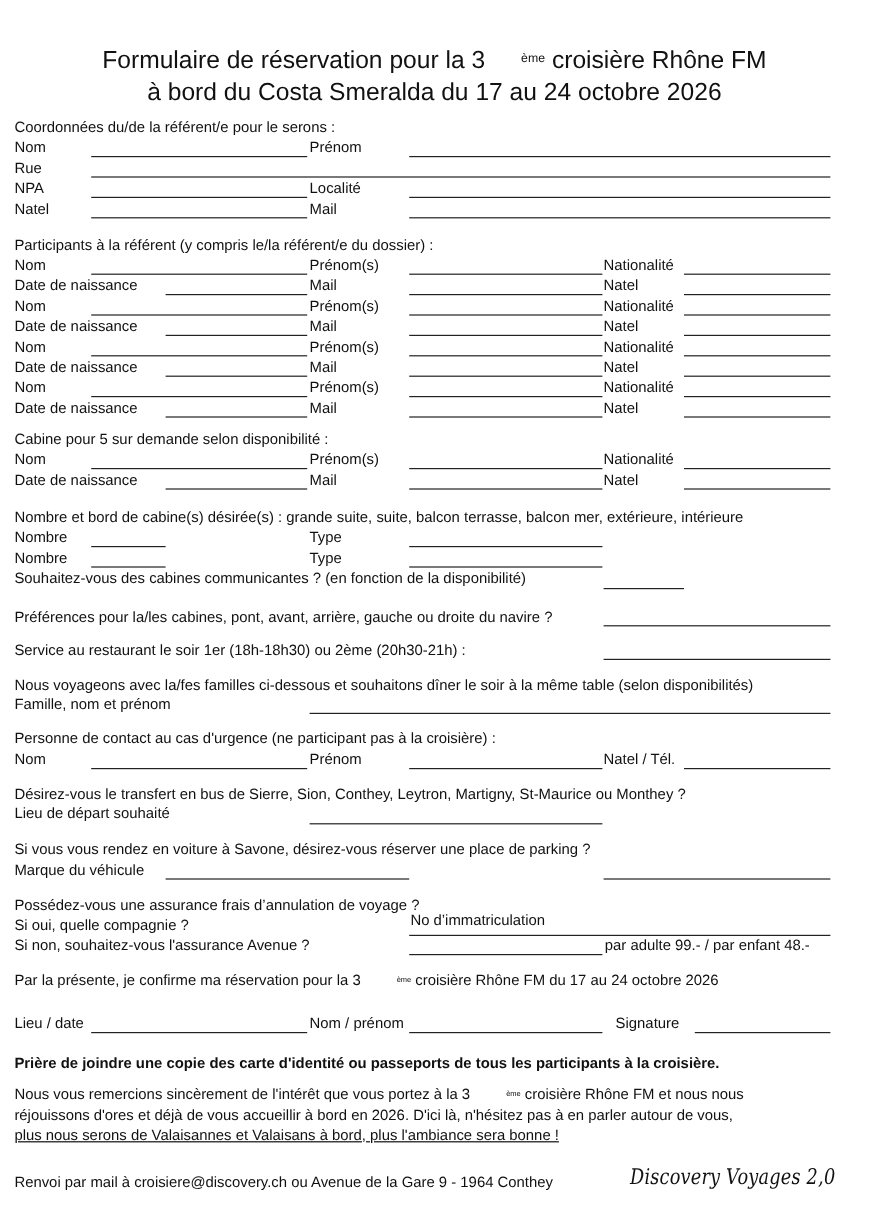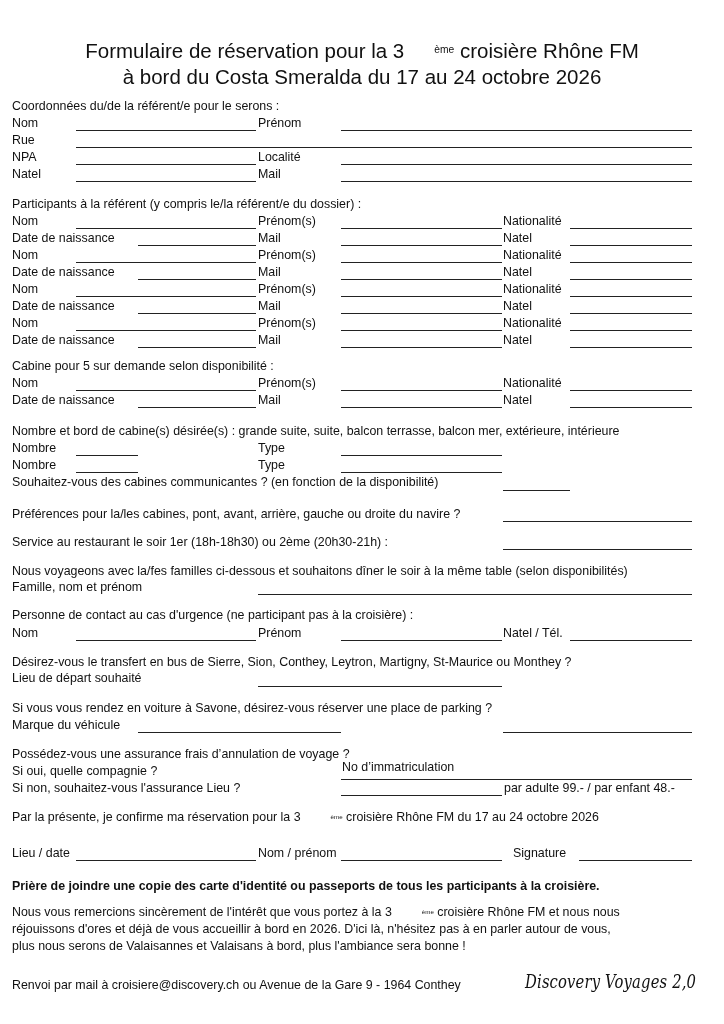--- a/index.html
+++ b/index.html
@@ -141,33 +141,33 @@
 
 <div class="t" style="left:12px;top:701px;">Si vous vous rendez en voiture à Savone, désirez-vous réserver une place de parking ?</div>
 <div class="t" style="left:12px;top:718px;">Marque du véhicule</div>
 <div class="ln" style="left:138px;top:732px;width:203px;"></div>
 <div class="t" style="left:342px;top:718px;margin-top:42px;">No d’immatriculation</div>
 <div class="ln" style="left:503px;top:732px;width:189px;"></div>
 
 <div class="t" style="left:12px;top:747px;">Possédez-vous une assurance frais d’annulation de voyage ?</div>
 <div class="t" style="left:12px;top:764px;">Si oui, quelle compagnie ?</div>
 <div class="ln" style="left:341px;top:779px;width:351px;"></div>
-<div class="t" style="left:12px;top:781px;">Si non, souhaitez-vous l'assurance Lieu ?</div>
+<div class="t" style="left:12px;top:781px;">Si non, souhaitez-vous l'assurance Avenue ?</div>
 <div class="ln" style="left:341px;top:795px;width:161px;"></div>
 <div class="t" style="left:504px;top:781px;">par adulte 99.- / par enfant 48.-</div>
 
 <div class="t" style="left:12px;top:810px;"><span>Par la présente, je confirme ma réservation pour la  3</span><sup>ème</sup><span> croisière Rhône FM du 17 au 24 octobre 2026</span></div>
 
 <div class="t" style="left:12px;top:846px;">Lieu / date</div>
 <div class="ln" style="left:76px;top:860px;width:180px;"></div>
 <div class="t" style="left:258px;top:846px;">Nom / prénom</div>
 <div class="ln" style="left:341px;top:860px;width:161px;"></div>
 <div class="t" style="left:513px;top:846px;">Signature</div>
 <div class="ln" style="left:579px;top:860px;width:113px;"></div>
 
 <div class="t bold" style="left:12px;top:879px;">Prière de joindre une copie des carte d'identité ou passeports de tous les participants à la croisière.</div>
 
 <div class="t" style="left:12px;top:905px;"><span>Nous vous remercions sincèrement de l'intérêt que vous portez à la 3</span><sup>ème</sup><span> croisière Rhône FM et nous nous</span></div>
 <div class="t" style="left:12px;top:922px;">réjouissons d'ores et déjà de vous accueillir à bord en 2026. D'ici là, n'hésitez pas à en parler autour de vous,</div>
-<div class="t" style="left:12px;top:939px;">plus nous serons de Valaisannes et Valaisans à bord, plus l'ambiance sera bonne !</div>
+<div class="t" style="left:12px;top:939px;text-decoration:underline;">plus nous serons de Valaisannes et Valaisans à bord, plus l'ambiance sera bonne !</div>
 
 <div class="t" style="left:12px;top:978px;">Renvoi par mail à croisiere@discovery.ch ou Avenue de la Gare 9 - 1964 Conthey</div>
 <div class="sig" style="left:525px;top:971px;">Discovery Voyages 2,0</div>
 
 </body></html>

